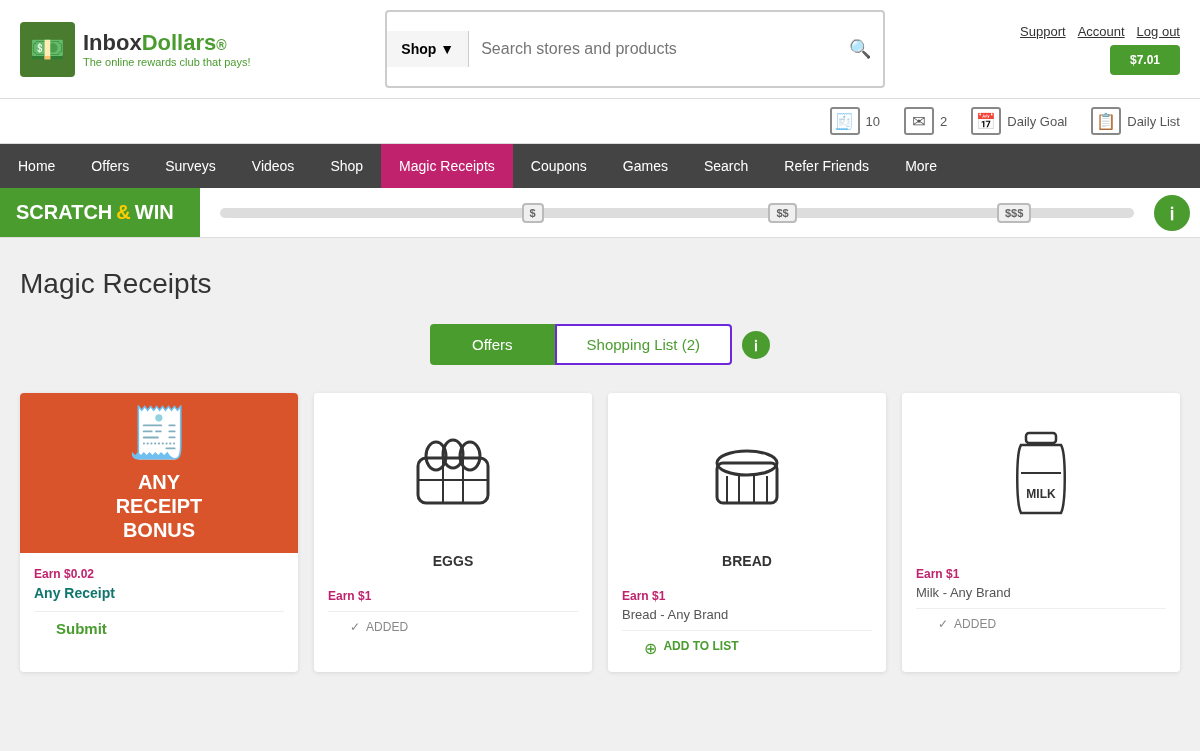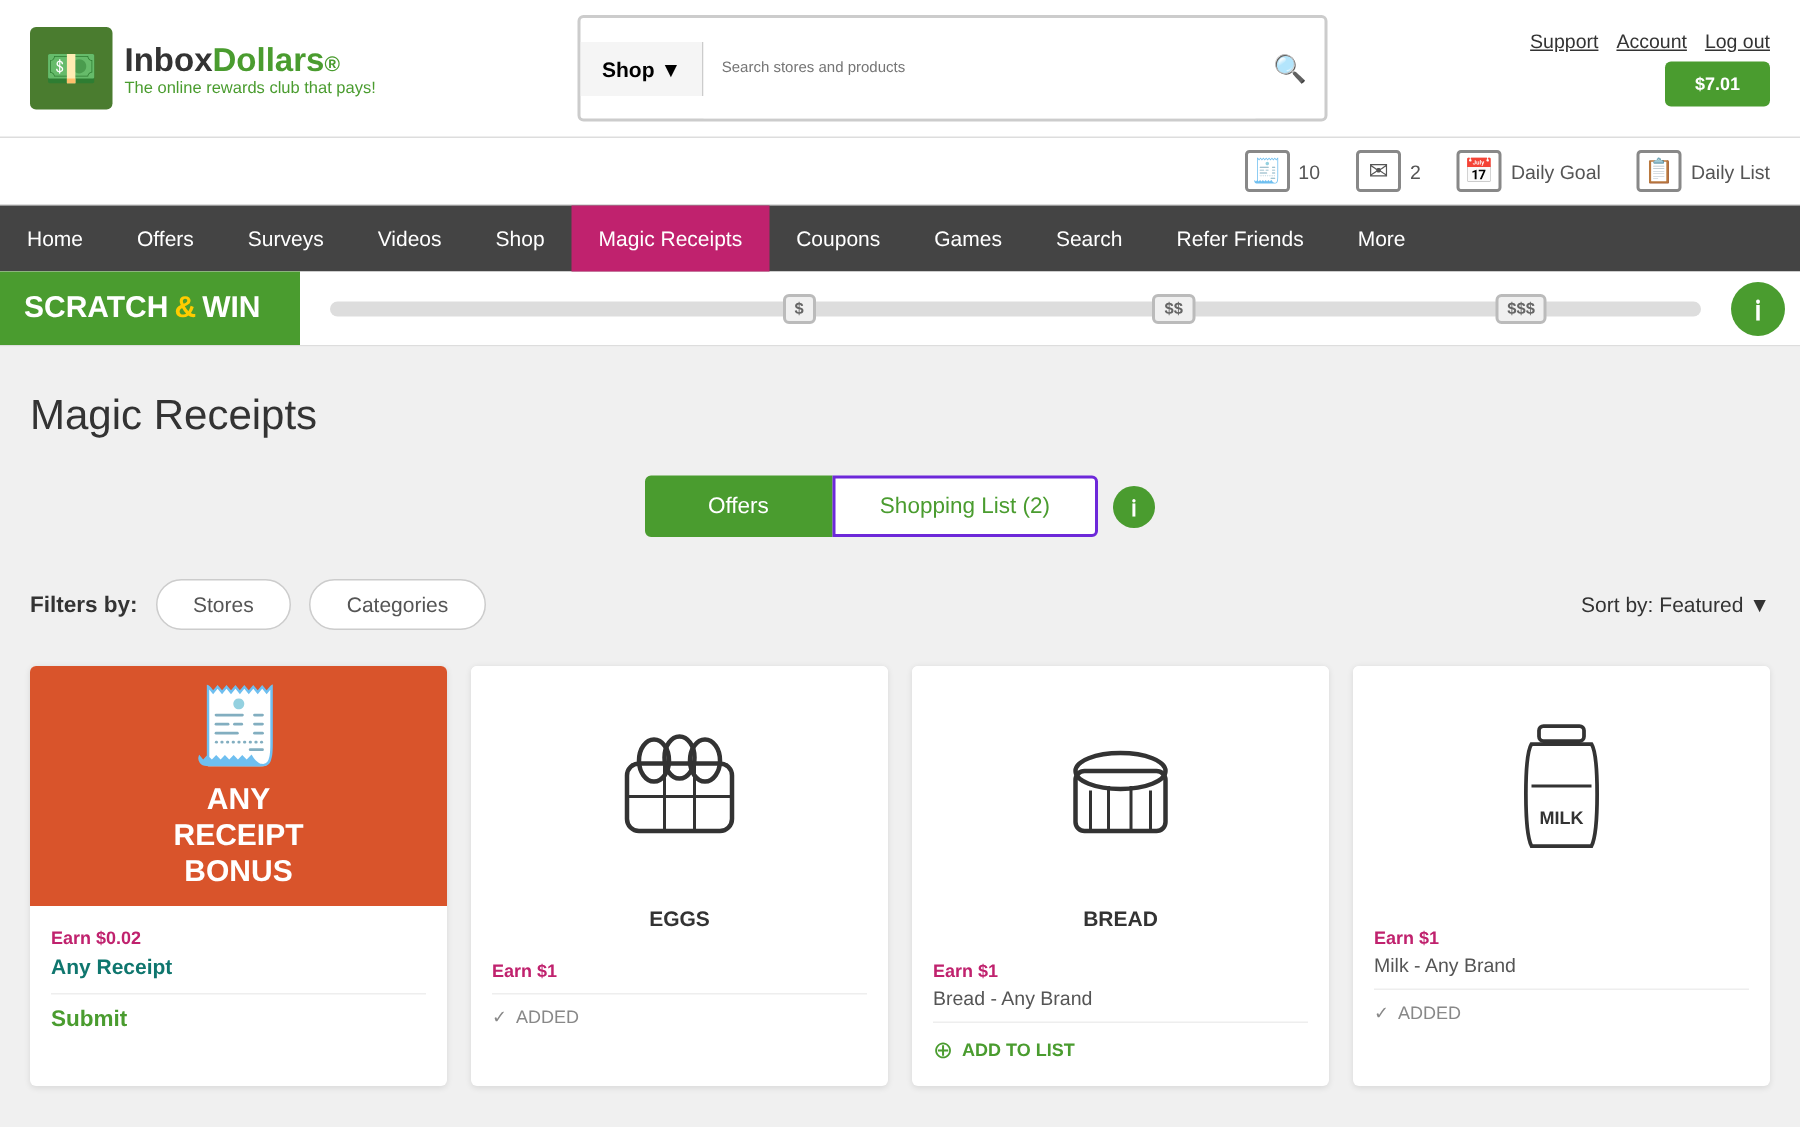--- a/index.html
+++ b/index.html
@@ -8,21 +8,21 @@
     
     .header { background: #fff; padding: 10px 20px; display: flex; align-items: center; justify-content: space-between; border-bottom: 1px solid #ddd; }
     .logo-area { display: flex; align-items: center; gap: 8px; }
     .logo-icon { width: 55px; height: 55px; background: #4a7c2f; border-radius: 4px; display: flex; align-items: center; justify-content: center; font-size: 24px; }
     .logo-text { display: flex; flex-direction: column; }
     .logo-name { font-size: 22px; font-weight: bold; color: #333; }
     .logo-name span { color: #4a9c2f; }
     .logo-tagline { font-size: 11px; color: #4a9c2f; }
     .search-bar { display: flex; align-items: center; border: 2px solid #ccc; border-radius: 4px; overflow: hidden; flex: 1; max-width: 500px; margin: 0 30px; }
     .shop-btn { background: #f5f5f5; border: none; padding: 10px 14px; font-size: 14px; cursor: pointer; display: flex; align-items: center; gap: 4px; border-right: 1px solid #ccc; font-weight: bold; }
-    .search-input { border: none; outline: none; padding: 28px 12px; flex: 1; font-size: 10px; color: #14532d; }
+    .search-input { border: none; outline: none; padding: 28px 12px; flex: 1; font-size: 16px; color: #14532d; }
     .search-icon-btn { background: none; border: none; padding: 8px 12px; cursor: pointer; color: #4a9c2f; font-size: 18px; }
 
     
     .top-right { display: flex; flex-direction: column; align-items: flex-end; gap: 6px; }
     .user-links { display: flex; gap: 12px; font-size: 13px; }
     .user-links a { color: #333; text-decoration: underline; cursor: pointer; }
     .balance-btn { background: #4a9c2f; color: #fff; border: none; padding: 8px 20px; font-size: 12px; font-weight: bold; border-radius: 4px; cursor: pointer; }
 
     
     .icon-bar { background: #fff; padding: 8px 20px; display: flex; align-items: center; justify-content: flex-end; gap: 24px; border-bottom: 1px solid #ddd; }
@@ -62,21 +62,21 @@
 
     
     .product-grid { display: grid; grid-template-columns: repeat(4, 1fr); gap: 16px; }
     .product-card { background: #fff; border-radius: 4px; overflow: hidden; box-shadow: 0 1px 4px rgba(0,0,0,0.1); }
     .card-image { display: flex; align-items: center; justify-content: center; height: 160px; background: #fff; position: relative; }
     .card-image.orange-bg { background: #d9542b; flex-direction: column; align-items: center; justify-content: center; }
     .any-receipt-text { color: #fff; font-size: 20px; font-weight: bold; line-height: 1.2; text-align: center; padding: 0 10px; }
     .card-body { padding: 14px; }
     .earn-amount { color: #c0226e; font-size: 12px; font-weight: bold; margin-bottom: 4px; }
     .card-desc { font-size: 14px; color: #0f766e; font-weight: bold; margin-bottom: 10px; }
-    .card-action { display: flex; align-items: center; gap: 6px; font-size: 12px; }
+    .card-action { display: flex; align-items: flex-start; gap: 6px; font-size: 12px; margin-left: 22px; }
     .action-added { color: #888; display: flex; align-items: center; gap: 4px; }
     .action-add { color: #4a9c2f; font-weight: bold; display: flex; align-items: center; gap: 4px; cursor: pointer; }
     .action-submit { color: #4a9c2f; font-weight: bold; font-size: 15px; cursor: pointer; }
     .check-icon { color: #888; }
     .plus-icon { color: #4a9c2f; font-size: 16px; }
 
     
     .card-divider { border: none; border-top: 1px solid #eee; margin: 8px 0; }
 
     .card-product-name { font-size: 13px; color: #555; margin-bottom: 8px; }
@@ -170,30 +170,20 @@
 <div style="background:#f0f0f0; padding-bottom:40px;">
 <div class="main-content">
   <h1 class="page-title">Magic Receipts</h1>
 
   <div class="tabs-row">
     <button class="tab-offers">Offers</button>
     <button class="tab-shopping">Shopping List (2)</button>
     <div class="info-icon">ℹ</div>
   </div>
 
-  <div class="filters-row">
-    <div class="filters-left">
-      <span class="filter-label">Filters by:</span>
-      <button class="filter-btn">Stores</button>
-      <button class="filter-btn">Categories</button>
-    </div>
-    <div class="sort-by">
-      <span>Sort by: </span><span>Featured</span> <span>▼</span>
-    </div>
-  </div>
 
   <div class="product-grid">
 
     <div class="product-card">
       <div class="card-image orange-bg">
         <div style="color:#fff;font-size:50px;margin-bottom:8px;">🧾</div>
         <div class="any-receipt-text">ANY<br>RECEIPT<br>BONUS</div>
       </div>
       <div class="card-body">
         <div class="earn-amount">Earn $0.02</div>

